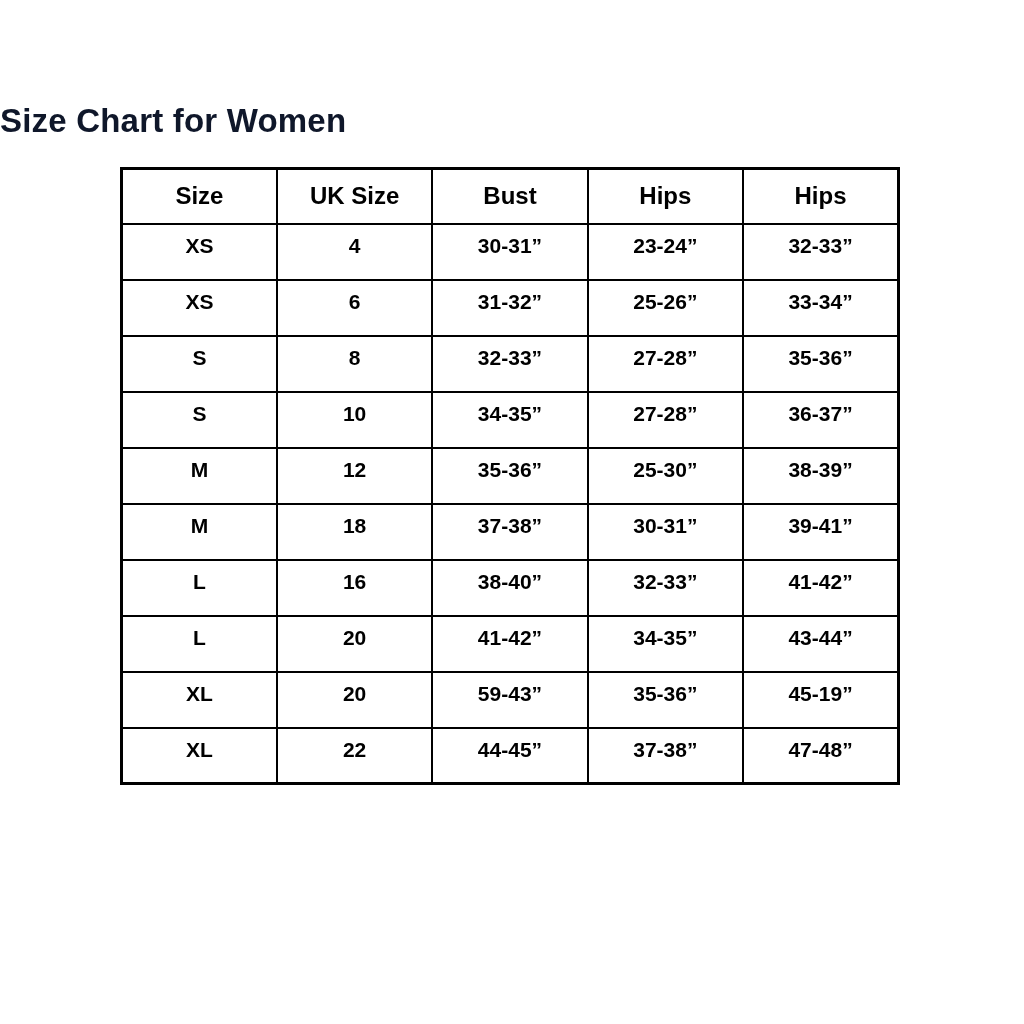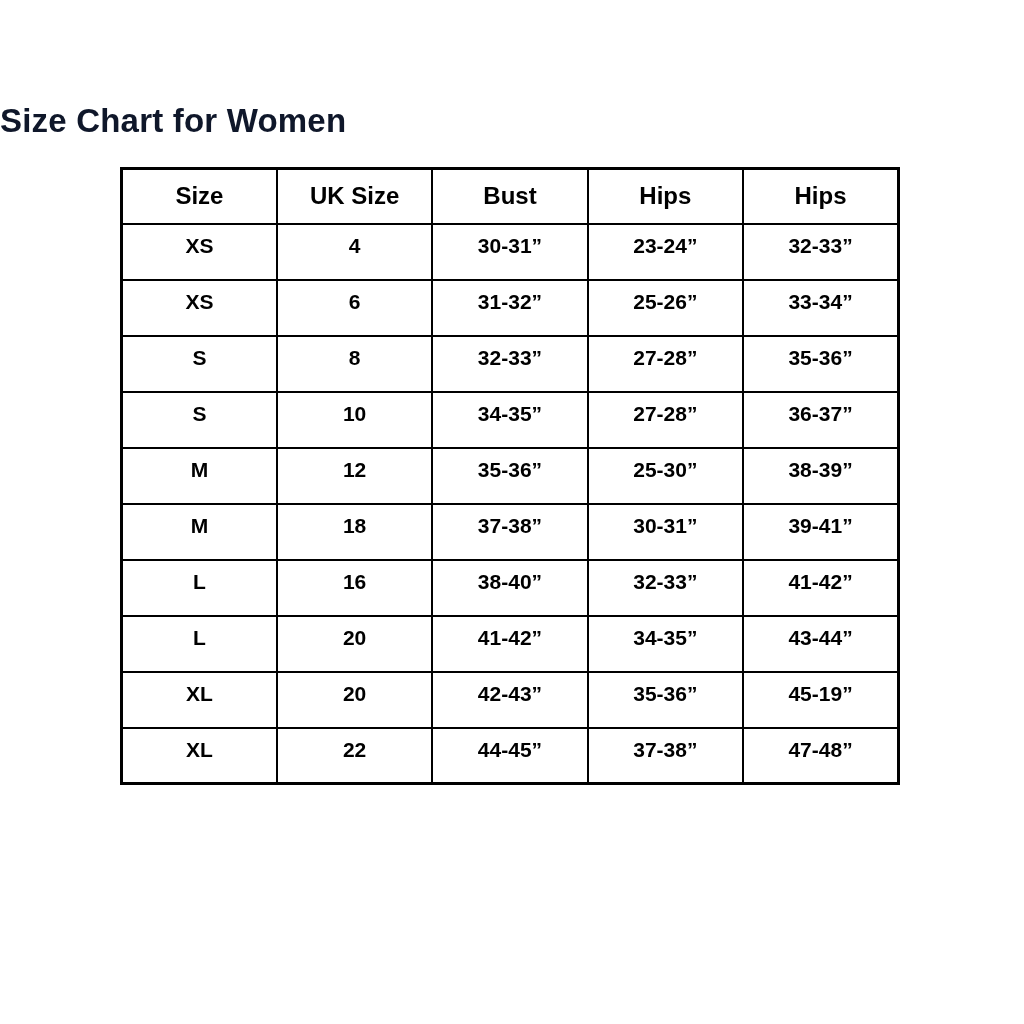--- a/index.html
+++ b/index.html
@@ -141,21 +141,21 @@
           <tr>
             <td>L</td>
             <td>20</td>
             <td>41-42”</td>
             <td>34-35”</td>
             <td>43-44”</td>
           </tr>
           <tr>
             <td>XL</td>
             <td>20</td>
-            <td>42-43”</td>
+            <td>59-43”</td>
             <td>35-36”</td>
             <td>45-19”</td>
           </tr>
           <tr>
             <td>XL</td>
             <td>22</td>
             <td>44-45”</td>
             <td>37-38”</td>
             <td>47-48”</td>
           </tr>

